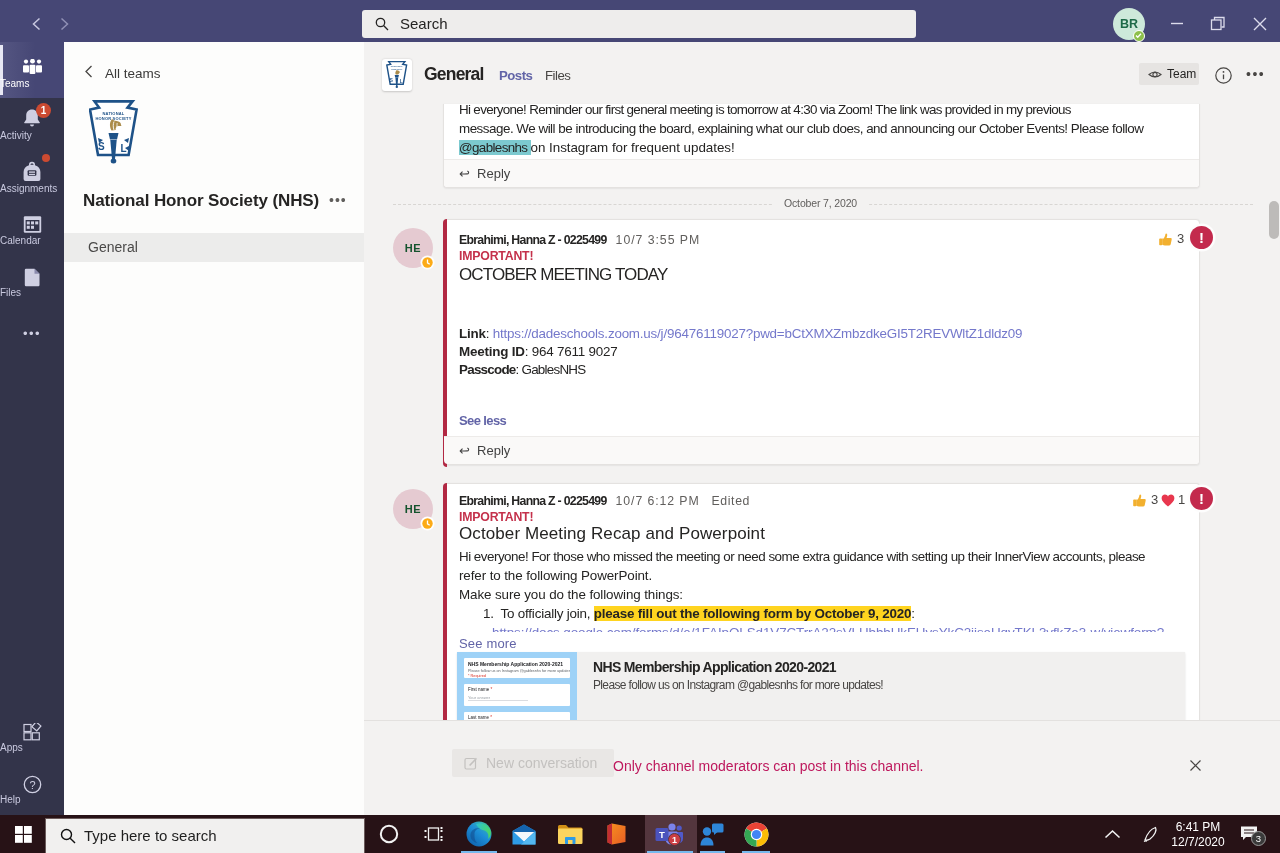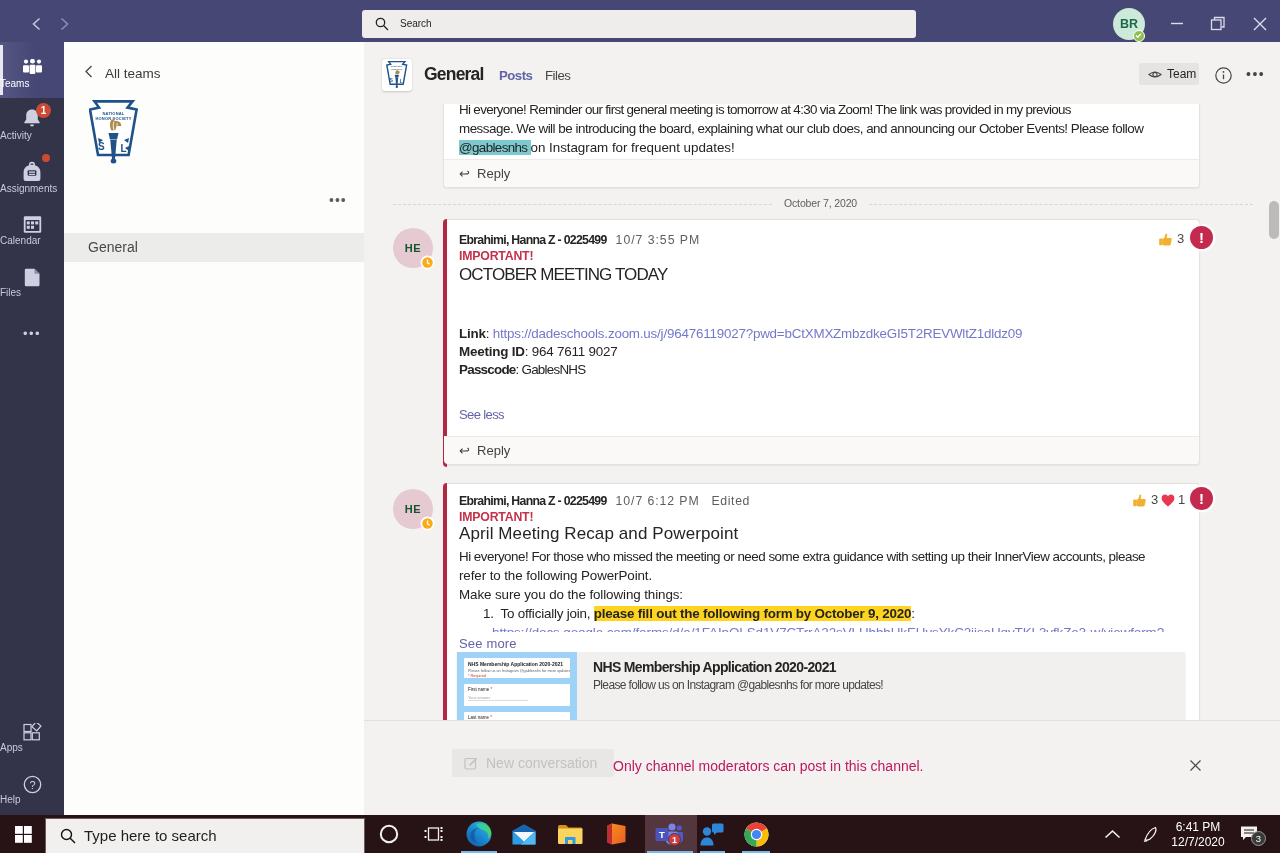--- a/index.html
+++ b/index.html
@@ -2,21 +2,21 @@
 <html><head>
 <meta charset="utf-8">
 <style>
   * { margin:0; padding:0; box-sizing:border-box; }
   html,body { width:1280px; height:853px; overflow:hidden; }
   body { font-family:"Liberation Sans", sans-serif; }
   .abs { position:absolute; }
   #stage { position:relative; width:1280px; height:853px; background:#f3f2f1; overflow:hidden; }
 
   #titlebar { left:0; top:0; width:1280px; height:42px; background:#464775; }
-  #searchbox { left:362px; top:10px; width:554px; height:28px; background:#eeedec; border-radius:3px; color:#252423; font-size:10px; line-height:28px; }
+  #searchbox { left:362px; top:10px; width:554px; height:28px; background:#eeedec; border-radius:3px; color:#252423; font-size:15px; line-height:28px; }
   #avatarBR { left:1113px; top:8px; width:32px; height:32px; border-radius:50%; background:#cde9da; color:#1d6a48; font-weight:bold; font-size:12.5px; text-align:center; line-height:32px; }
   #brBadge { left:1133px; top:30px; width:12px; height:12px; border-radius:50%; background:#8dc04c; border:1.5px solid #fff; }
 
   #rail { left:0; top:42px; width:64px; height:773px; background:#33344a; }
   .rlabel { position:absolute; width:64px; text-align:left; font-size:10px; color:#c9c9df; }
 
   #panel { left:64px; top:42px; width:300px; height:773px; background:#fdfdfc; }
 
   #mainheader { left:364px; top:42px; width:916px; height:58px; background:#f3f2f1; }
 
@@ -167,20 +167,21 @@
       <rect x="21.8" y="38.8" width="5.8" height="1" fill="#fff"></rect>
       <path d="M19.5 33 L29.5 33 L28 39.5 L21 39.5 Z" fill="#1e5288"></path>
       <path d="M21.3 40 L27.7 40 L26 59 L23 59 Z" fill="#1e5288"></path>
       <ellipse cx="24.5" cy="61" rx="2.8" ry="2.5" fill="#1e5288"></ellipse>
       <text x="9" y="50" font-size="10" font-weight="bold" fill="#1e5288" font-family="Liberation Sans">S</text>
       <text x="31.5" y="52" font-size="10" font-weight="bold" fill="#1e5288" font-family="Liberation Sans">L</text>
       <path d="M9 38 L14 40 L10 43 Z" fill="#1e5288"></path>
       <path d="M40 38 L35 40 L39 43 Z" fill="#1e5288"></path>
       <path d="M40 46 L36 48 L40 51 Z" fill="#1e5288"></path>
     </svg>
+    <div class="abs" id="tname" style="left:19px; top:149px; color:#252423; font-size:17px; font-weight:bold; white-space:nowrap; letter-spacing:-0.1px;">National Honor Society (NHS)</div>
     <div class="abs" style="left:265px; top:150px; color:#605e5c; font-size:14px; letter-spacing:1px;">•••</div>
     <div class="abs" style="left:0; top:191px; width:300px; height:29px; background:#ececeb; color:#4a4948; font-size:14px; line-height:29px;"><span style="margin-left:24px;">General</span></div>
   </div>
 
   <div id="mainheader" class="abs">
     <div class="abs" style="left:18px; top:17px; width:30px; height:32px; background:#fff; border-radius:3px; box-shadow:0 0.5px 2px rgba(0,0,0,.18);">
       <svg style="position:absolute; left:4px; top:2px;" width="22" height="28" viewBox="0 0 50 66">
         <path d="M5.5 1.4 L43.6 1.4 L38.5 7.6 L47.6 9.6 L39.6 55 L9 55 L1 9.6 L10.1 7.6 Z" fill="#ffffff" stroke="#1e5288" stroke-width="3.4"></path>
         <text x="24.5" y="14.8" text-anchor="middle" font-size="5.5" font-weight="bold" fill="#1e5288" font-family="Liberation Sans">NATIONAL</text>
         <text x="24.5" y="20.6" text-anchor="middle" font-size="5.5" font-weight="bold" fill="#1e5288" font-family="Liberation Sans">HONOR S.</text>
@@ -221,41 +222,41 @@
     <div class="abs" id="octdiv" style="left:408px; top:97px; background:#f3f2f1; color:#605e5c; font-size:10.5px; padding:0 12px; white-space:nowrap; letter-spacing:-0.15px;">October 7, 2020</div>
 
     <div class="card" style="top:119px; height:246px;">
       <div class="redbar" style="height:248px; border-radius:4px 0 0 4px;"></div>
       <div class="nameline" style="position:absolute; left:15px; top:13px; white-space:nowrap;"><span id="nm1" style="letter-spacing:-0.71px;">Ebrahimi, Hanna Z - 0225499</span><span class="tstamp" id="ts1" style="margin-left:9px; letter-spacing:0.95px;">10/7 3:55 PM</span></div>
       <div class="important" style="position:absolute; left:15px; top:29px;">IMPORTANT!</div>
       <div class="subject" id="sj1" style="position:absolute; left:15px; top:45px; white-space:nowrap; letter-spacing:-0.9px;">OCTOBER MEETING TODAY</div>
       <div class="msgtext" style="position:absolute; left:15px; top:104px;"><b>Link</b>: <span class="linkp" id="lk">https://dadeschools.zoom.us/j/96476119027?pwd=bCtXMXZmbzdkeGI5T2REVWltZ1dldz09</span></div>
       <div class="msgtext" id="mid" style="position:absolute; left:15px; top:122px; white-space:nowrap;"><b>Meeting ID</b>: 964 7611 9027</div>
       <div class="msgtext" id="pc" style="position:absolute; left:15px; top:140px; white-space:nowrap; letter-spacing:-0.75px;"><b>Passcode</b>: GablesNHS</div>
-      <div class="seemore" id="sl" style="position:absolute; left:15px; top:187px; white-space:nowrap; letter-spacing:-0.61px;">See less</div>
+      <div class="seemore" id="sl" style="position:absolute; left:15px; top:193px; white-space:nowrap; letter-spacing:-0.61px;font-weight:bold;">See less</div>
       <div class="replybar"><span class="rt">↩&nbsp; Reply</span></div>
       <svg style="position:absolute; left:714px; top:12px;" width="15" height="15" viewBox="0 0 15 15">
           <path fill="#f2b02f" d="M4.2 6.6 L5.8 6.6 C6.4 5 7.2 3.8 7.4 2.2 C7.5 1.2 9 1.3 9.2 2.6 C9.35 3.8 8.9 5 8.6 6 L12.6 6 Q14 6 13.7 7.4 L12.7 12.3 Q12.4 13.6 11 13.6 L6.8 13.6 Q5.9 13.6 4.2 12.8 Z"></path>
           <rect x="1.2" y="6.6" width="3" height="6.6" rx="0.8" fill="#f2b02f"></rect>
         </svg>
       <div style="position:absolute; left:733px; top:11px; font-size:13px; color:#484644;">3</div>
     </div>
     <div class="avatar" style="left:29px; top:128px;">HE</div>
     <svg class="abs" style="left:56px; top:155px;" width="15" height="15" viewBox="0 0 15 15">
         <circle cx="7.5" cy="7.5" r="7" fill="#fdfdfd"></circle>
         <circle cx="7.5" cy="7.5" r="5.2" fill="#fcab17"></circle>
         <path d="M7.5 4.6 L7.5 7.8 L9.7 9.3" stroke="#fff" stroke-width="1.3" fill="none"></path>
       </svg>
     <div class="excl" style="left:826px; top:126px;">!</div>
 
     <div class="card" style="top:383px; height:239px; border-radius:4px 4px 0 0; border-bottom:none;">
       <div class="redbar" style="height:240px; border-radius:4px 0 0 0;"></div>
       <div class="nameline" style="position:absolute; left:15px; top:10px; white-space:nowrap;"><span id="nm2" style="letter-spacing:-0.71px;">Ebrahimi, Hanna Z - 0225499</span><span class="tstamp" id="ts2" style="margin-left:9px; letter-spacing:0.9px;">10/7 6:12 PM</span><span class="tstamp" id="ed2" style="margin-left:12px; letter-spacing:0.6px;">Edited</span></div>
       <div class="important" style="position:absolute; left:15px; top:26px;">IMPORTANT!</div>
-      <div class="subject" id="sj2" style="position:absolute; left:15px; top:40px; white-space:nowrap; letter-spacing:0.1px;">April Meeting Recap and Powerpoint</div>
+      <div class="subject" id="sj2" style="position:absolute; left:15px; top:40px; white-space:nowrap; letter-spacing:0.1px;">October Meeting Recap and Powerpoint</div>
       <div class="msgtext" style="position:absolute; left:15px; top:63px; white-space:nowrap;"><span id="b2l1" style="letter-spacing:-0.5px;">Hi everyone! For those who missed the meeting or need some extra guidance with setting up their InnerView accounts, please</span><br><span id="b2l2" style="letter-spacing:-0.1px;">refer to the following PowerPoint.</span></div>
       <div class="msgtext" id="ms" style="position:absolute; left:15px; top:101px; white-space:nowrap; letter-spacing:-0.1px;">Make sure you do the following things:</div>
       <div class="msgtext" style="position:absolute; left:39px; top:120px; white-space:nowrap;"><span id="lipre">1.&nbsp; To officially join, </span><span class="hlyellow" id="lihl">please fill out the following form by October 9, 2020</span>:</div>
       <div class="msgtext linkp" id="url2" style="position:absolute; left:48px; top:139px; height:9px; overflow:hidden; white-space:nowrap; letter-spacing:-0.07px;">https://docs.google.com/forms/d/e/1FAIpQLSd1V7CTrrA22sVLHbbbUkEUvsYkC2iiseUqyTKL3vfkZe3-w/viewform?...</div>
       <div class="seemore" id="sm" style="position:absolute; left:15px; top:152px; white-space:nowrap; letter-spacing:0.17px;">See more</div>
       <svg style="position:absolute; left:688px; top:9px;" width="15" height="15" viewBox="0 0 15 15">
           <path fill="#f2b02f" d="M4.2 6.6 L5.8 6.6 C6.4 5 7.2 3.8 7.4 2.2 C7.5 1.2 9 1.3 9.2 2.6 C9.35 3.8 8.9 5 8.6 6 L12.6 6 Q14 6 13.7 7.4 L12.7 12.3 Q12.4 13.6 11 13.6 L6.8 13.6 Q5.9 13.6 4.2 12.8 Z"></path>
           <rect x="1.2" y="6.6" width="3" height="6.6" rx="0.8" fill="#f2b02f"></rect>
         </svg>
       <div style="position:absolute; left:707px; top:8px; font-size:13px; color:#484644;">3</div>

